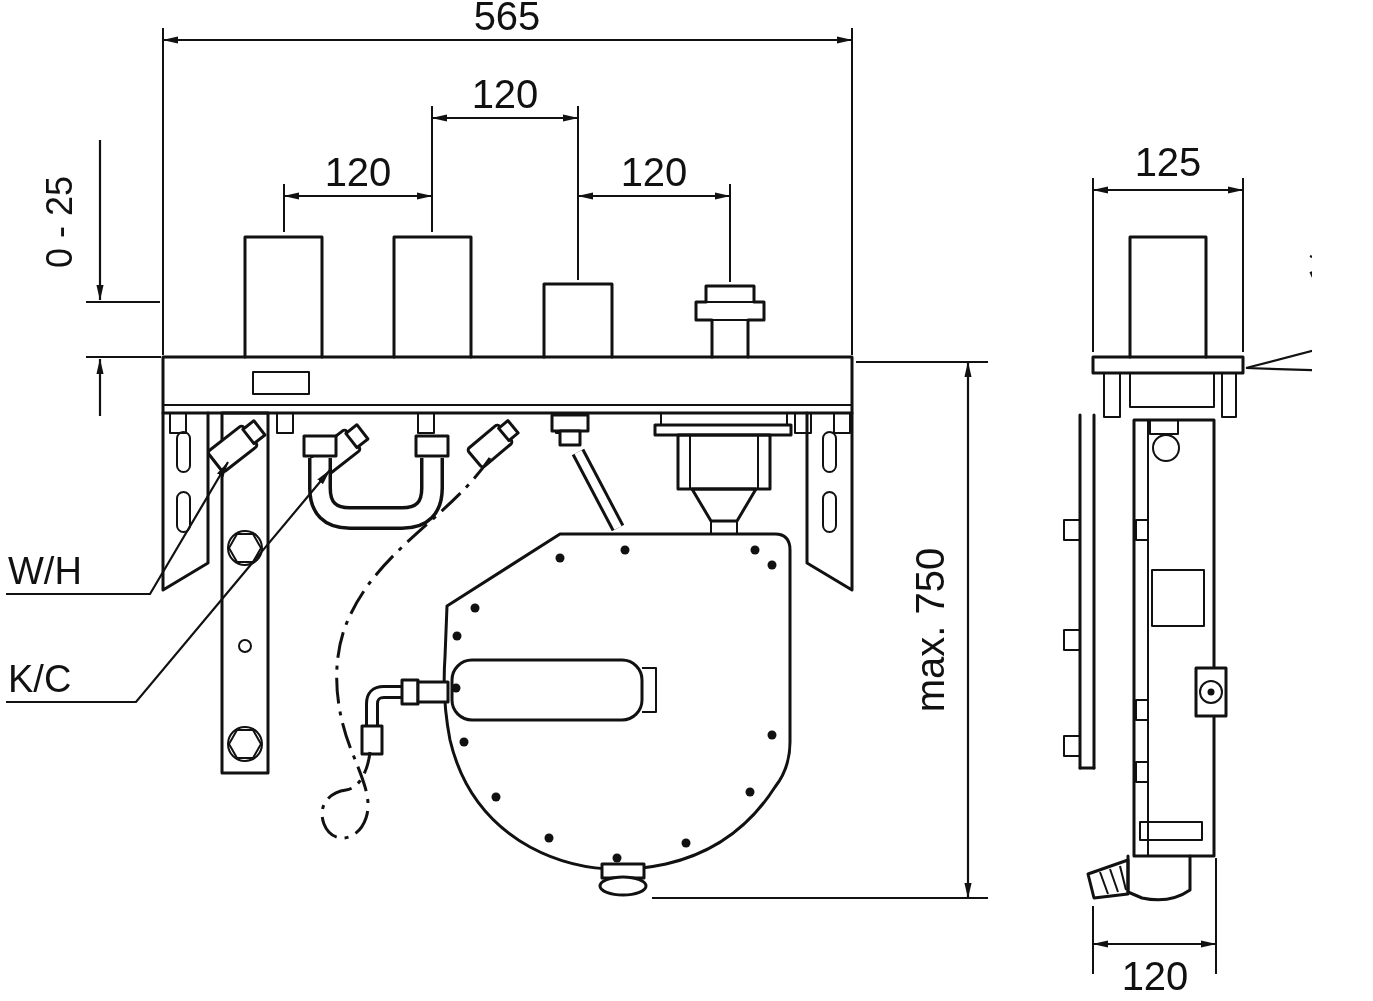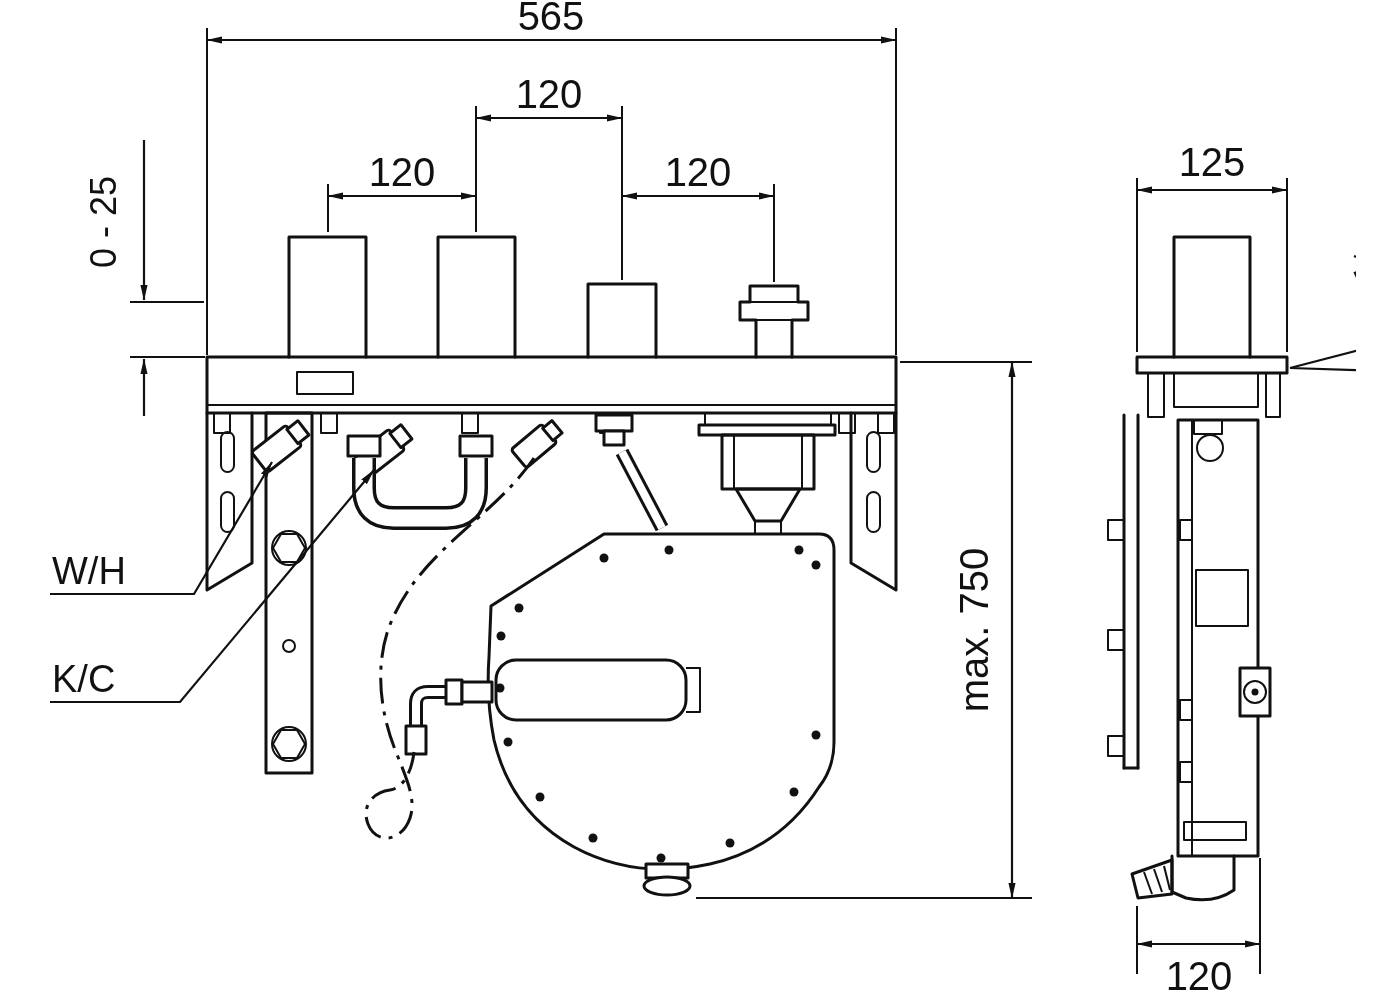--- a/index.html
+++ b/index.html
@@ -2,21 +2,20 @@
 <html><head>
 <meta charset="utf-8">
 <style>
   html,body{margin:0;padding:0;background:#ffffff;}
   .canvas{
     position:relative;
     width:1312px;height:1001px;
     background:#ffffff;
     font-family:"Liberation Sans",sans-serif;
     overflow:hidden;
-    margin-left:44px;
   }
   svg{display:block;}
   .obj{fill:none;stroke:#111111;stroke-width:3;stroke-linejoin:round;stroke-linecap:round;}
   .thin{fill:none;stroke:#111111;stroke-width:2;stroke-linejoin:round;}
   .dim{fill:none;stroke:#111111;stroke-width:2.2;}
   .ext{fill:none;stroke:#111111;stroke-width:2;}
   .pipe-outer{fill:none;stroke:#111111;stroke-width:24;}
   .pipe-inner{fill:none;stroke:#ffffff;stroke-width:17;}
   .pipe2-outer{fill:none;stroke:#111111;stroke-width:14;}
   .pipe2-inner{fill:none;stroke:#ffffff;stroke-width:8;}

